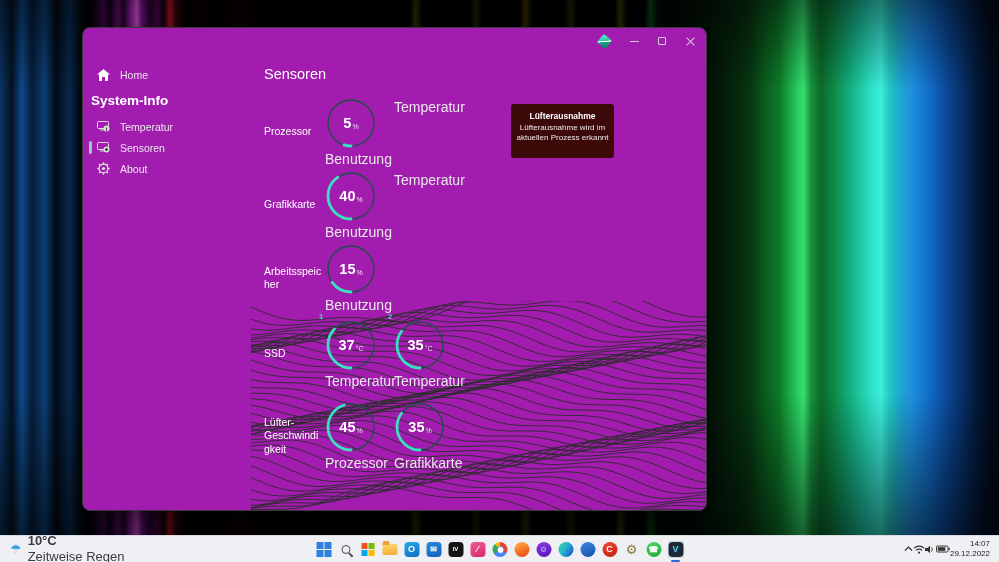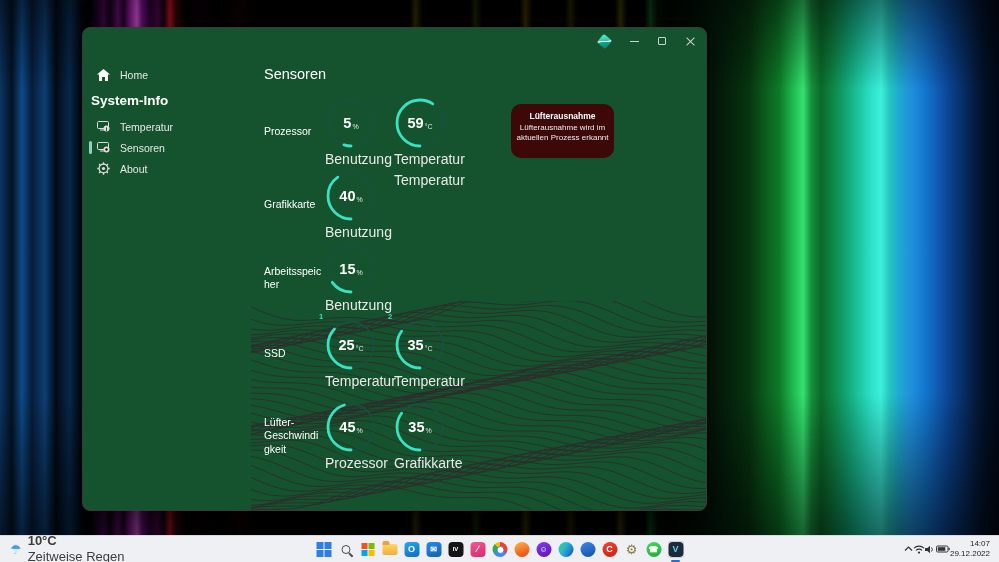--- a/index.html
+++ b/index.html
@@ -26,21 +26,21 @@
         #010803 67%, #031207 70%, #06240e 73%,
         #07350f 75%, #0a5a1d 76.5%, #0d7a28 78%, #23c257 79.6%, #36e070 80.4%,
         #17913c 81.2%, #0b6a2a 82.2%, #0e8a48 83.5%, #12a877 84.8%,
         #1cc79e 86%, #2ee0c8 87.2%, #3cf0dc 88.2%, #25c8c0 89%,
         #1daad0 90%, #2090dc 91.2%, #1478d0 92.5%, #0f5cb4 93.8%,
         #0a4490 95%, #073068 96.3%, #041d42 97.5%, #021026 98.6%, #010814 100%);
   }
 
   
   .app-window { position:absolute; left:82px; top:27px; width:625px; height:484px;
-    background:#14532d; border:1px solid #3a3a3a; border-radius:8px;
+    background:#a21caf; border:1px solid #3a3a3a; border-radius:8px;
     box-shadow:0 10px 30px rgba(0,0,0,.65); overflow:hidden; color:#fff; }
 
   .titlebar { position:absolute; top:0; left:0; right:0; height:26px; display:flex;
     justify-content:flex-end; align-items:center; gap:4px; padding-right:4px; z-index:5; }
   .app-logo { width:11px; height:11px; margin-right:8px; border-radius:2px; transform:rotate(40deg);
     background:linear-gradient(135deg,#5cf0d0 0%, #2bc8a6 45%, #fff 48%, #fff 52%, #18a088 55%, #0c7a66 100%); }
   .win-btn { width:24px; height:20px; display:flex; align-items:center; justify-content:center; cursor:default; }
   .glyph-min { width:9px; height:1px; background:#cfcfcf; }
   .glyph-max { width:8px; height:8px; border:1px solid #cfcfcf; border-radius:1px; }
   .glyph-close { position:relative; width:9px; height:9px; }
@@ -71,21 +71,21 @@
   .dial { position:relative; width:52px; height:52px; }
   .dial svg { position:absolute; inset:0; }
   .g-value { position:absolute; inset:0; display:flex; align-items:center; justify-content:center; gap:1px; }
   .g-num { font-size:14.5px; font-weight:bold; color:#fff; }
   .g-unit { font-size:7px; color:#e8e8e8; margin-top:7px; }
   .g-caption { margin-top:2px; font-size:14px; color:#e9e9e9; }
   .g-index { position:absolute; top:-7px; left:-6px; font-size:7.5px; font-weight:bold; color:#3adfc0; }
 
   
   .alert-box { position:absolute; left:428px; top:76px; width:103px; height:54px; background:#3c0908;
-    border-radius:10px; padding:7px 5px; text-align:center; z-index:4; }
+    border-radius:3px; padding:7px 5px; text-align:center; z-index:4; }
   .alert-title { font-size:8.5px; font-weight:bold; color:#fff; margin-bottom:2px; }
   .alert-body { font-size:8px; color:#f0eaea; line-height:1.3; }
 
   
   .waves { position:absolute; left:168px; top:273px; width:457px; height:211px; z-index:1; }
 
   
   .taskbar { position:absolute; left:0; right:0; bottom:0; height:27px; background:#eef0f4;
     border-top:1px solid #d9dbe0; display:flex; align-items:center; z-index:10; }
   .tb-weather { display:flex; align-items:center; gap:6px; padding-left:10px; width:200px; cursor:pointer; }
@@ -262,30 +262,20 @@
       <div class="g-value">
         <span class="g-num">5</span>
         <span class="g-unit">%</span>
       </div>
     </div>
     <div class="g-caption">Benutzung</div>
   </div>
 
   <div class="gauge">
 
-    <div class="dial">
-      <svg viewBox="0 0 52 52">
-        <circle cx="26" cy="26" r="23" fill="none" stroke="#1b4f45" stroke-width="1.3"></circle>
-        <circle class="g-arc" cx="26" cy="26" r="23" fill="none" stroke="#3be0c1" stroke-width="2.8" stroke-linecap="round" transform="rotate(90 26 26)" stroke-dasharray="85.3 146.5"></circle>
-      </svg>
-      <div class="g-value">
-        <span class="g-num">59</span>
-        <span class="g-unit">°C</span>
-      </div>
-    </div>
     <div class="g-caption">Temperatur</div>
   </div>
 </div>
   </div>
 
   <div class="s-row">
     <div class="s-label">Grafikkarte</div>
     <div class="s-gauges">
   <div class="gauge">
 
@@ -333,21 +323,21 @@
     <div class="s-label">SSD</div>
     <div class="s-gauges">
   <div class="gauge">
     <span class="g-index">1</span>
     <div class="dial">
       <svg viewBox="0 0 52 52">
         <circle cx="26" cy="26" r="23" fill="none" stroke="#1b4f45" stroke-width="1.3"></circle>
         <circle class="g-arc" cx="26" cy="26" r="23" fill="none" stroke="#3be0c1" stroke-width="2.8" stroke-linecap="round" transform="rotate(90 26 26)" stroke-dasharray="53.5 146.5"></circle>
       </svg>
       <div class="g-value">
-        <span class="g-num">25</span>
+        <span class="g-num">37</span>
         <span class="g-unit">°C</span>
       </div>
     </div>
     <div class="g-caption">Temperatur</div>
   </div>
 
   <div class="gauge">
     <span class="g-index">2</span>
     <div class="dial">
       <svg viewBox="0 0 52 52">

